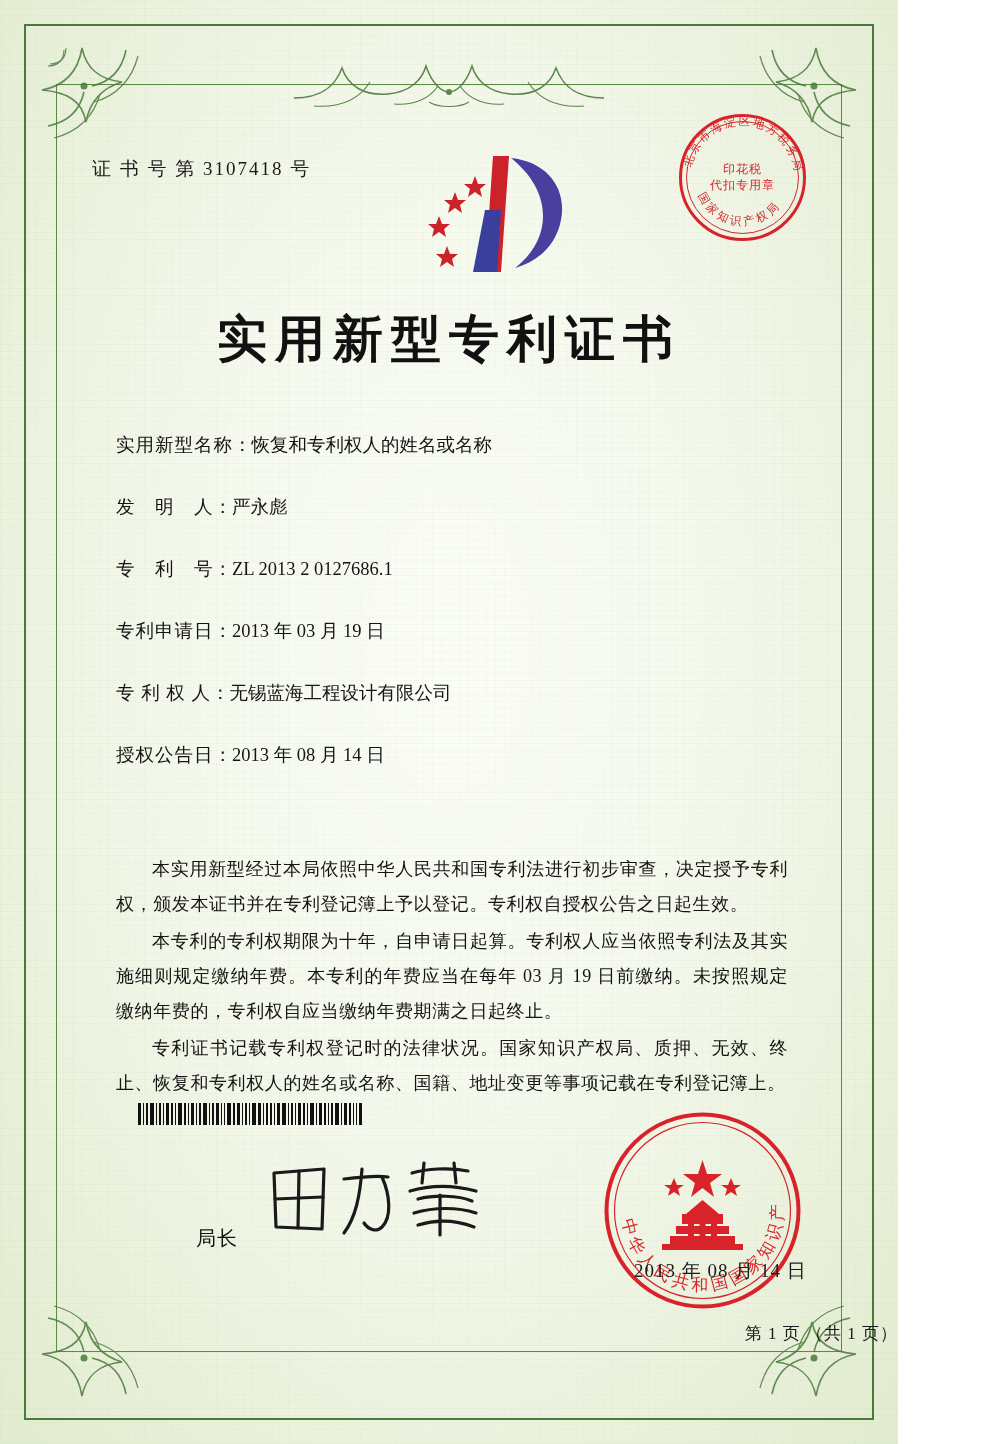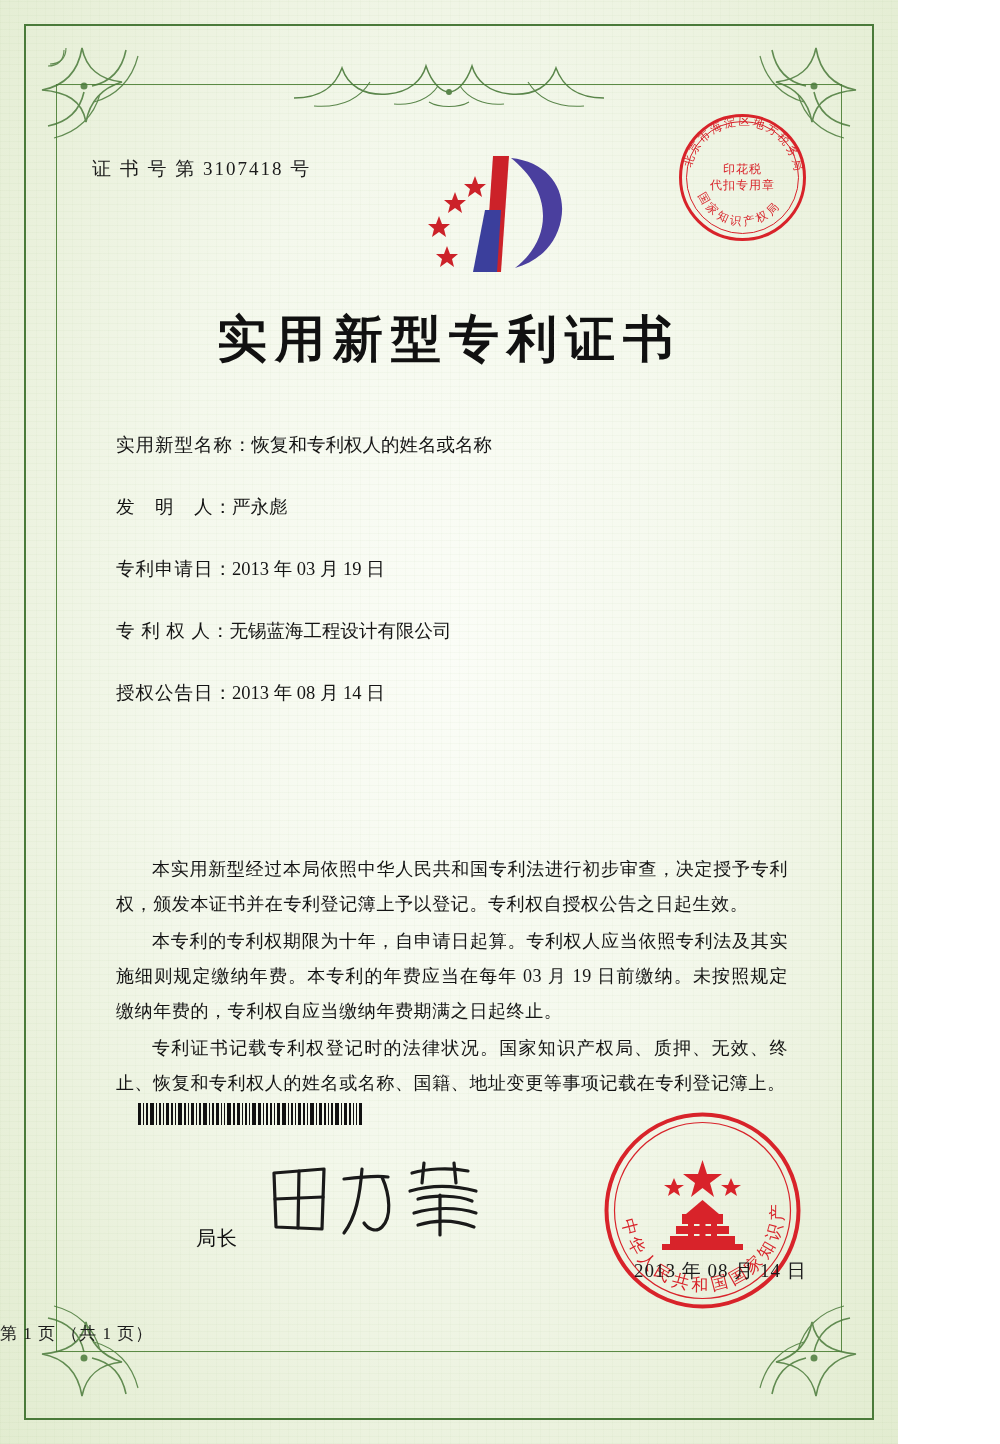--- a/index.html
+++ b/index.html
@@ -162,21 +162,21 @@
     left:634px;top:1258px;
     font-size:19px;
     color:#1a1a1a;
     letter-spacing:1px;
     white-space:nowrap;
   }
 
   .page-no{
     position:absolute;
     left:0;right:0;top:1322px;
-    text-align:left;
+    text-align:right;
     font-size:17px;
     color:#1a1a1a;
     letter-spacing:1px;
   }
 </style>
 </head>
 <body>
 
 <div class="page">
   <div class="texture"></div>
@@ -293,20 +293,23 @@
   <div class="title">实用新型专利证书</div>
 
   <div class="fields">
     <div class="field">
       <span class="lbl">实用新型名称</span><span>：</span><span>恢复和专利权人的姓名或名称</span>
     </div>
     <div class="field">
       <span class="lbl sp4">发　明　人</span><span>：</span><span>严永彪</span>
     </div>
     <div class="field">
+      <span class="lbl sp4">专　利　号</span><span>：</span><span>ZL 2013 2 0127686.1</span>
+    </div>
+    <div class="field">
       <span class="lbl">专利申请日</span><span>：</span><span>2013 年 03 月 19 日</span>
     </div>
     <div class="field">
       <span class="lbl sp2">专 利 权 人</span><span>：</span><span>无锡蓝海工程设计有限公司</span>
     </div>
     <div class="field">
       <span class="lbl">授权公告日</span><span>：</span><span>2013 年 08 月 14 日</span>
     </div>
   </div>
 

